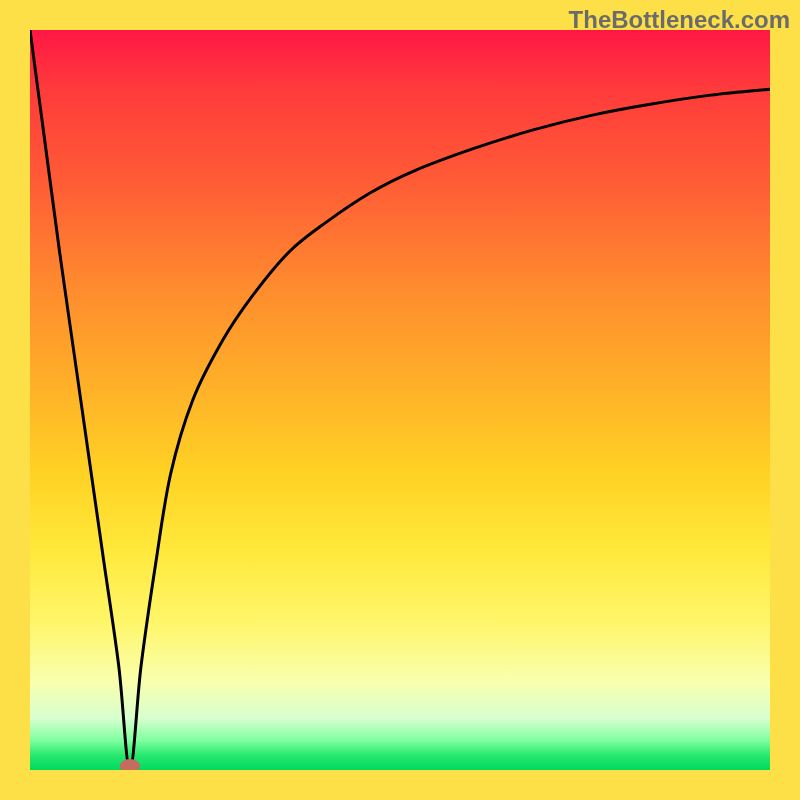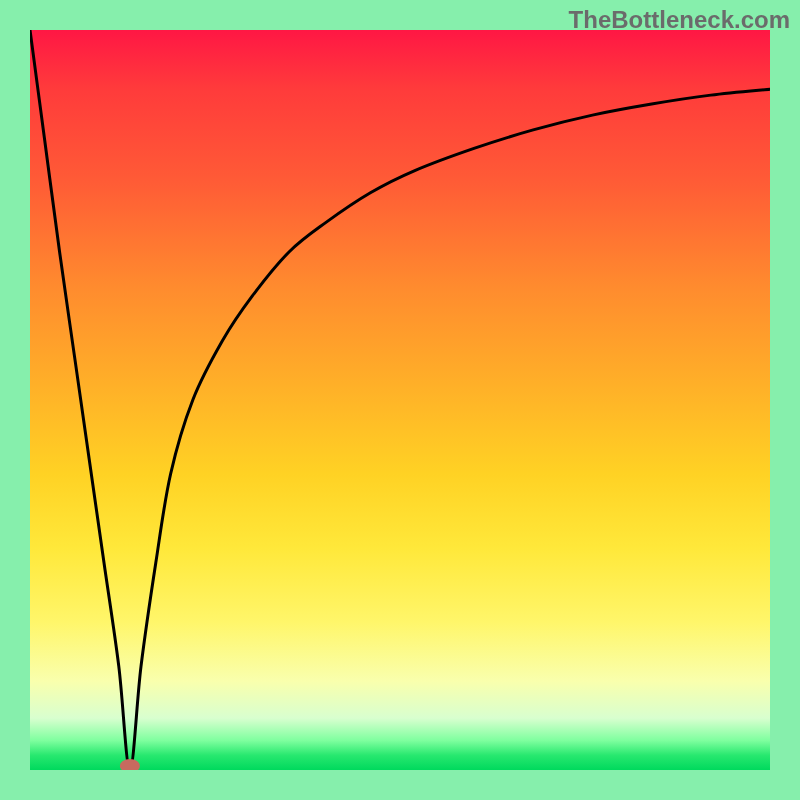--- a/index.html
+++ b/index.html
@@ -6,21 +6,21 @@
     margin: 0;
     padding: 0;
     width: 800px;
     height: 800px;
     overflow: hidden;
     background: #000;
   }
   .frame {
     position: absolute;
     inset: 0;
-    background: #86efac;
+    background: #fde047;
   }
   .plot-area {
     position: absolute;
     left: 30px;
     top: 30px;
     width: 740px;
     height: 740px;
     overflow: hidden;
   }
   .gradient-bg {

